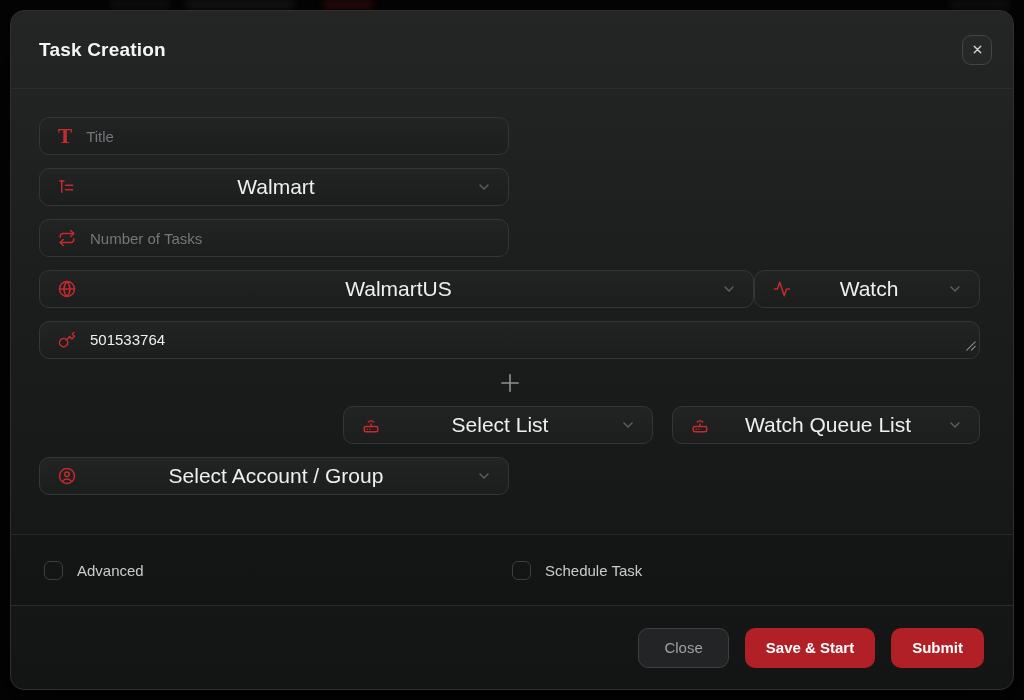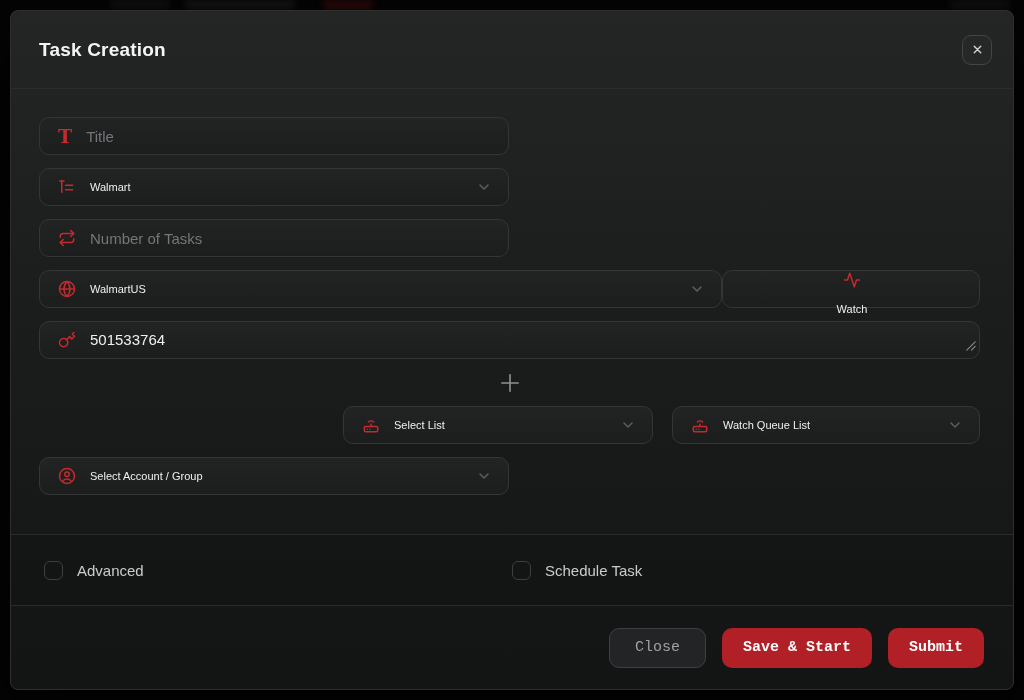--- a/index.html
+++ b/index.html
@@ -13,21 +13,21 @@
 
   
   .bg-hint { position:absolute; top:0; filter:blur(3px); opacity:.55; border-radius:3px; }
   .hint-text1 { left:110px; width:60px; height:9px; background:#1c1c1c; }
   .hint-text2 { left:185px; width:110px; height:9px; background:#232323; }
   .hint-red   { left:323px; width:50px; height:10px; background:#4a0d10; }
   .hint-right { left:950px; width:60px; height:9px; background:#1a1a1a; }
 
   .modal {
     position:absolute; left:10px; top:10px; width:1004px; height:680px;
-    border-radius:8px;
+    border-radius:14px;
     border:1px solid #2e2f2f;
     background:linear-gradient(180deg,#242525 0%, #1b1c1c 45%, #131414 100%);
     box-shadow:0 24px 70px rgba(0,0,0,.75);
     display:flex; flex-direction:column;
     overflow:hidden;
   }
 
   
   .modal-header {
     height:78px; flex:0 0 78px;
@@ -56,32 +56,32 @@
   }
   .field .f-icon { display:flex; align-items:center; color:#c42a2e; flex:0 0 auto; }
   .field .f-icon svg { stroke:#c42a2e; }
   .t-glyph { font-family:"DejaVu Serif", serif; font-weight:bold; font-size:19px; color:#c42a2e; line-height:1; }
   .field input, .field textarea {
     flex:1; background:transparent; border:none; outline:none;
     font-family:"Liberation Sans", sans-serif;
     font-size:15px; color:#eef0f0; font-weight:400; min-width:0;
   }
   .field input::placeholder, .field textarea::placeholder { color:#73777a; font-weight:400; }
-  .sel-value { flex:1; font-size:11px; font-weight:500; color:#eef0f0; }
+  .sel-value { flex:1; font-size:21px; font-weight:500; color:#eef0f0;text-align:center; }
   .chevron { flex:0 0 auto; display:flex; align-items:center; }
   .chevron svg { stroke:#5b5e60; }
   .select { cursor:pointer; }
 
   .mb { margin-bottom:13px; }
   .w470 { width:470px; }
 
   .row { display:flex; }
   .row-store { gap:0; }
   .store-select { flex:1; }
-  .mode-select { width:258px;flex-direction:column; }
+  .mode-select { width:226px; }
 
   .textarea-field { padding-right:8px; }
   .textarea-field textarea { resize:none; height:20px; line-height:20px; }
   .resize-handle { position:absolute; right:3px; bottom:3px; }
   .resize-handle svg { stroke:#8b8e90; }
 
   .plus-row { height:47px; display:flex; align-items:center; justify-content:center; }
   .plus-btn { background:transparent; border:none; cursor:pointer; display:flex; }
   .plus-btn svg { stroke:#8e9193; }
 
@@ -103,21 +103,21 @@
     border:1.5px solid #3c3e3f; background:transparent; flex:0 0 auto;
   }
   .option-label { font-size:15px; color:#c9cccd; }
 
   
   .modal-footer {
     flex:1; display:flex; align-items:center; justify-content:flex-end;
     gap:16px; padding-right:29px;
   }
   .btn {
-    height:40px; border-radius:10px; font-family:Liberation Mono, monospace;
+    height:40px; border-radius:10px; font-family:Liberation Sans, sans-serif;
     font-size:15px; cursor:pointer; border:none;
     display:flex; align-items:center; justify-content:center;
   }
   .btn-close { background:#232425; border:1px solid #3d3f40; color:#9fa2a4; padding:0 25px; }
   .btn-red { background:#b02026; color:#ffffff; font-weight:bold; padding:0 21px; }
 </style>
 </head>
 <body>
 
 <div class="bg-hint hint-text1"></div>

